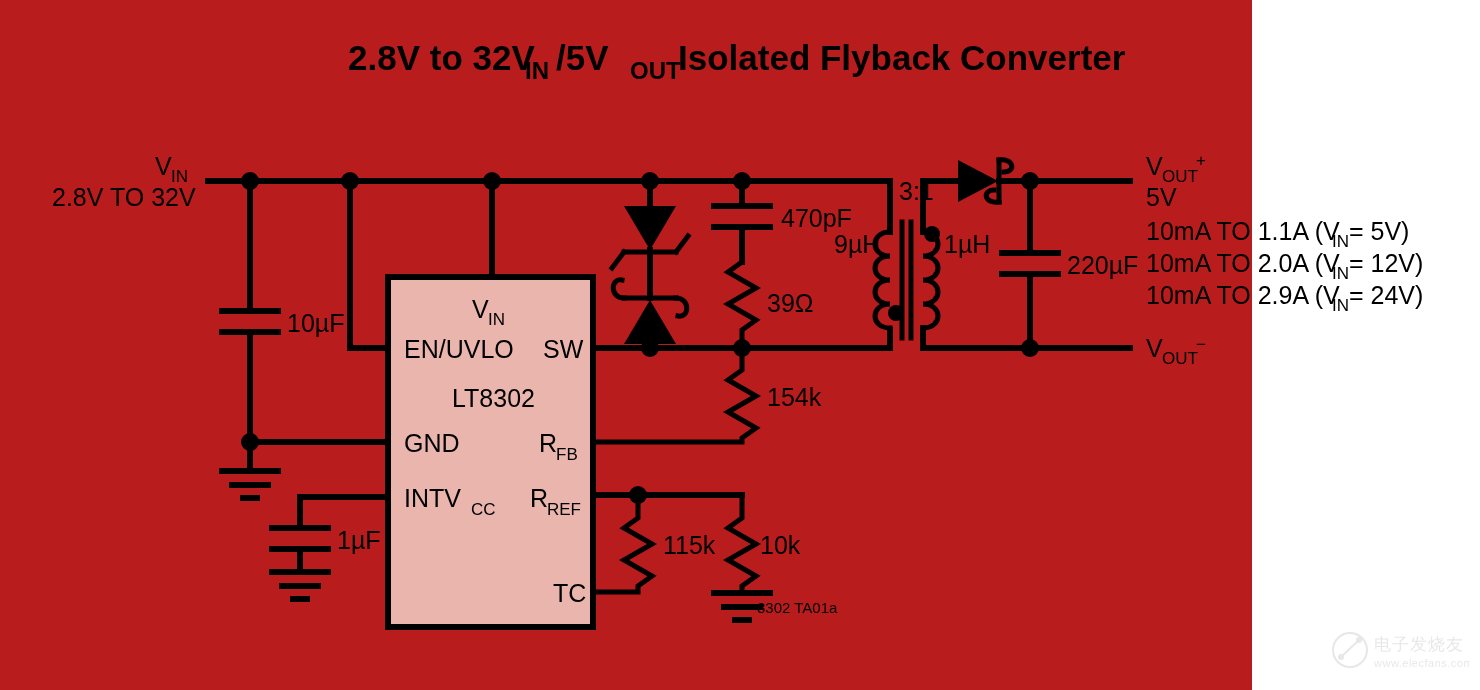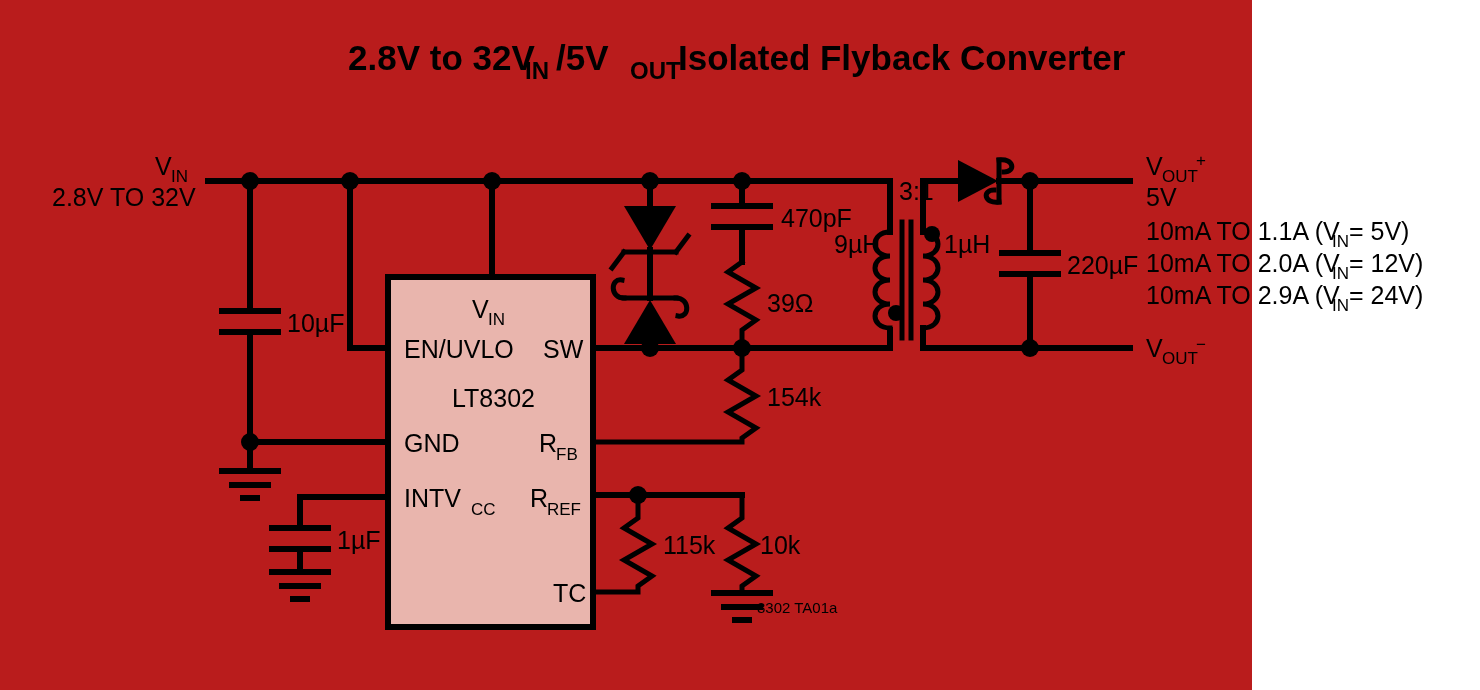--- a/index.html
+++ b/index.html
@@ -237,14 +237,24 @@
     <text class="t sub" x="1332" y="311">IN</text>
     <text class="t lbl" x="1349" y="304"> = 24V)</text>
 
     <text class="t lbl" x="1146" y="357">V</text>
     <text class="t sub" x="1162" y="364">OUT</text>
     <text class="t sub" x="1196" y="350">−</text>
   </g>
 
 </svg>
 
-
+<div id="wm">
+  <svg width="140" height="62" viewBox="0 0 140 62">
+    <circle cx="20" cy="38" r="17" fill="none" stroke="#8a8a96" stroke-width="2"></circle>
+    <path d="M11 45 L 29 28" stroke="#8a8a96" stroke-width="2" fill="none"></path>
+    <circle cx="11" cy="45" r="3" fill="#8a8a96"></circle>
+    <circle cx="29" cy="28" r="3" fill="#8a8a96"></circle>
+    <text class="wmt" x="44" y="38">电子发烧友</text>
+    <text class="wmu" x="44" y="55">www.elecfans.com</text>
+  </svg>
 </div>
 
+</div>
+
 </body></html>

